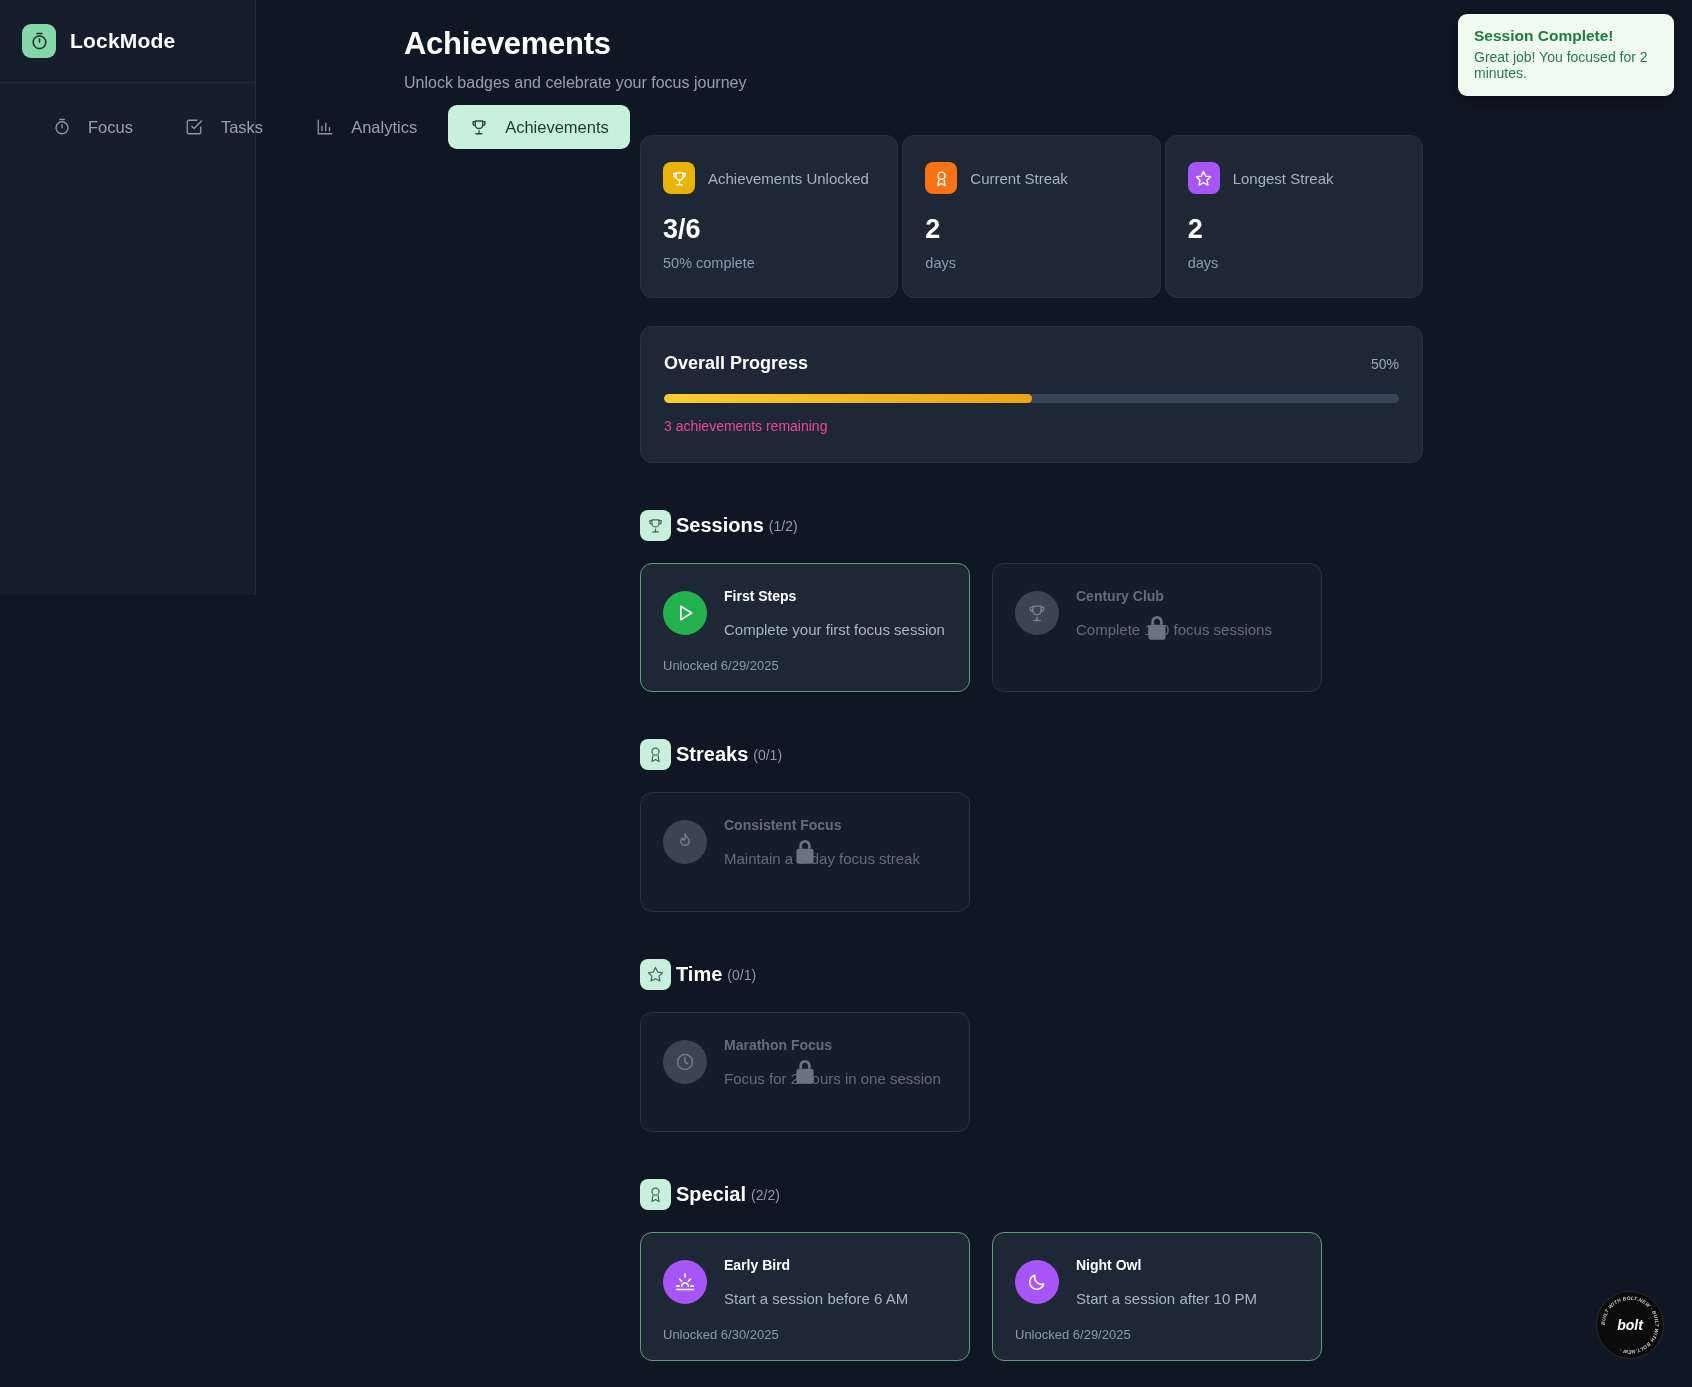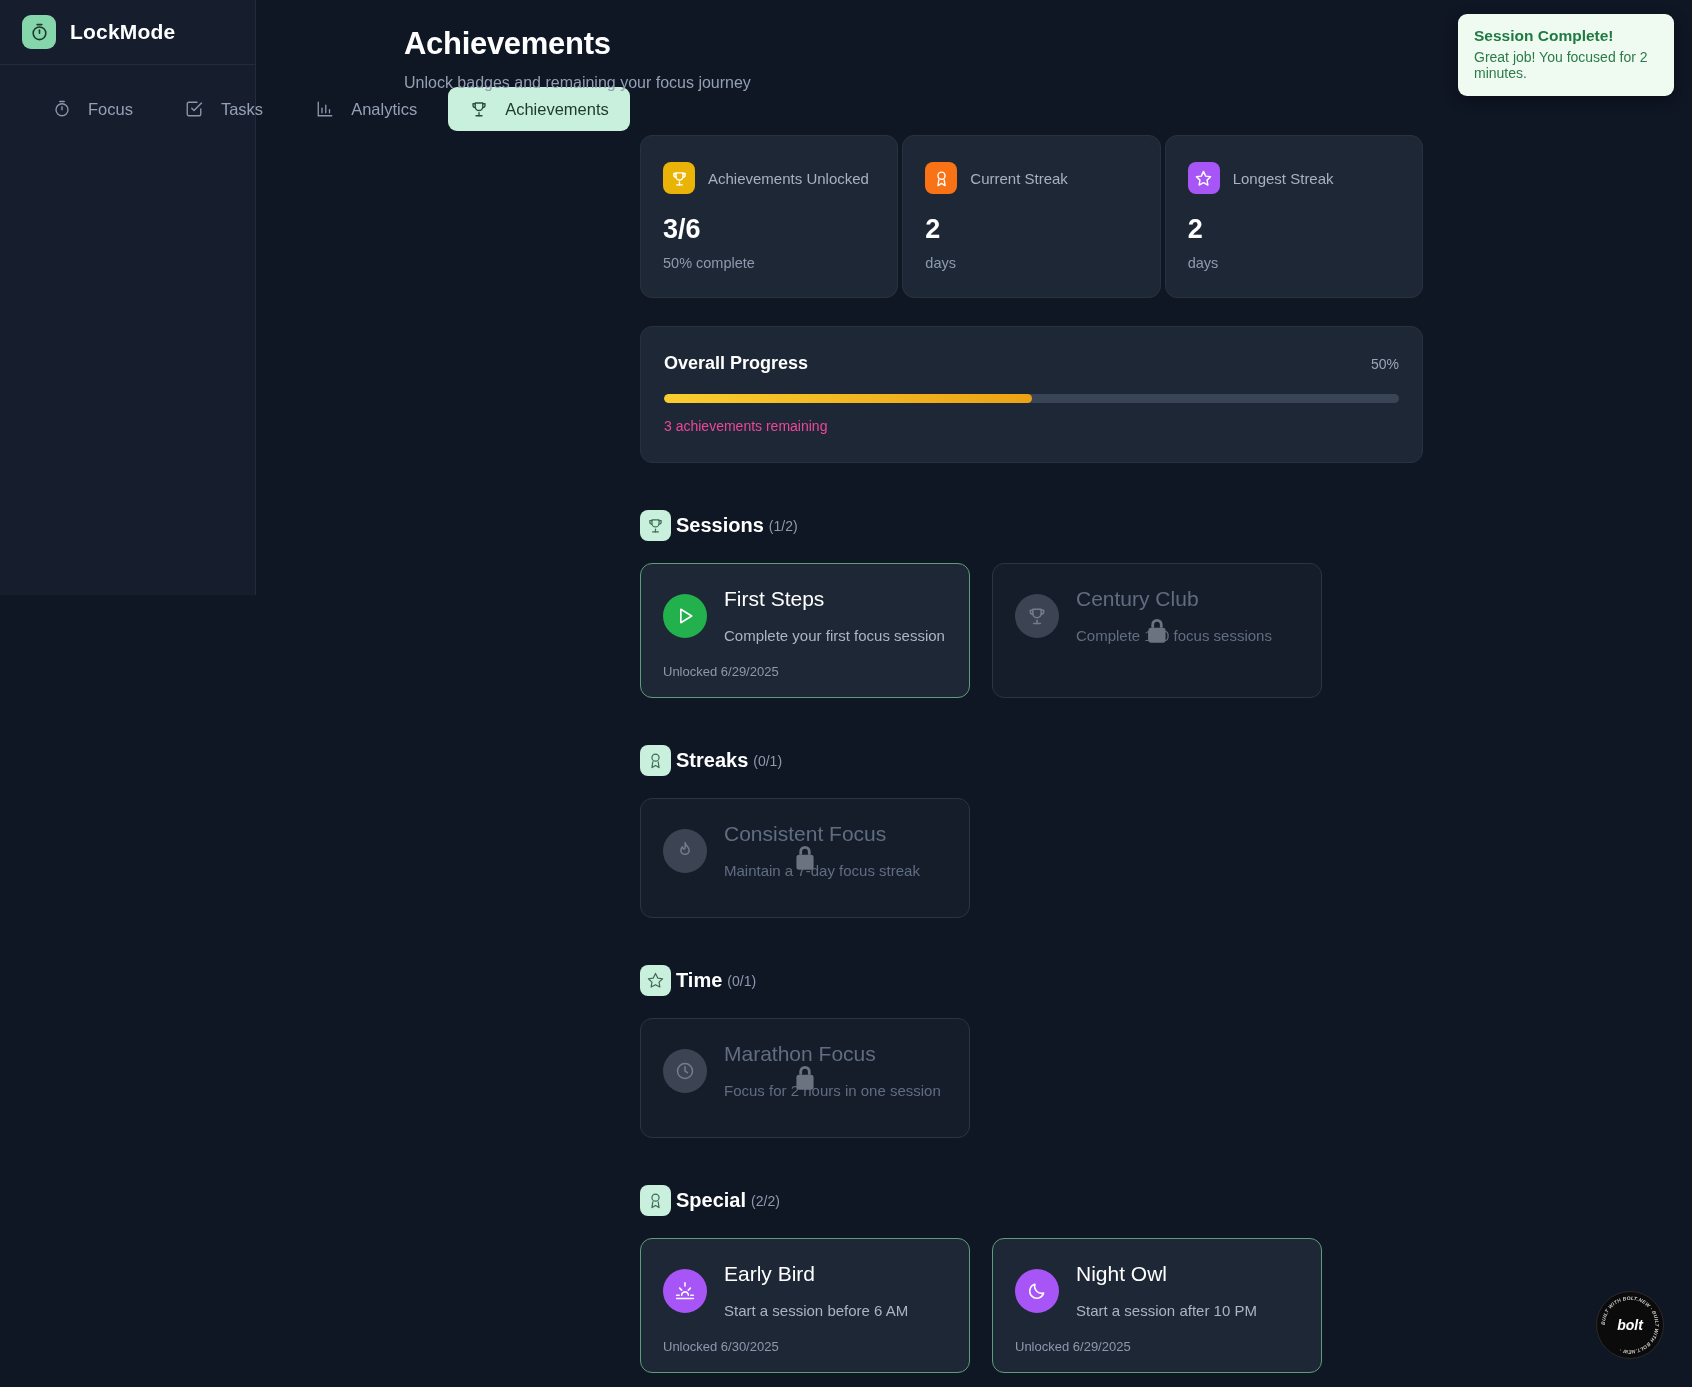--- a/index.html
+++ b/index.html
@@ -13,21 +13,21 @@
 
   
   .sidebar {
     width: 256px; height: 595px;
     background: #161e2e;
     border-right: 1px solid #232c3e;
     flex: 0 0 256px;
     display: flex; flex-direction: column;
   }
   .brand {
-    height: 65px;
+    height: 83px;
     display: flex; align-items: center; gap: 14px;
     padding: 0 22px;
     border-bottom: 1px solid #232c3e;
   }
   .brand-logo {
     width: 34px; height: 34px; border-radius: 9px;
     background: #86d6ac;
     display: flex; align-items: center; justify-content: center;
   }
   .brand-name { color: #ffffff; font-size: 21px; font-weight: bold; letter-spacing: .2px; }
@@ -133,21 +133,21 @@
   .ach-card.locked  { background: #151d2b; border: 1px solid #2a3444; }
   .ach-row { display: flex; align-items: center; gap: 17px; }
   .ach-icon {
     width: 44px; height: 44px; border-radius: 50%;
     display: flex; align-items: center; justify-content: center;
     flex: 0 0 44px;
   }
   .ach-icon.green  { background: #22b14c; }
   .ach-icon.purple { background: #a855f7; }
   .ach-icon.grey   { background: #5c6574; }
-  .ach-name { color: #fff; font-size: 21px; font-weight: normal; }
+  .ach-name { color: #fff; font-size: 14px; font-weight: bold; }
   .ach-desc { color: #a9b4c4; font-size: 15px; margin-top: 16px; }
   .ach-card.locked .ach-name,
   .ach-card.locked .ach-desc { color: #606d80; }
   .ach-card.locked .ach-icon.grey { opacity: .55; }
   .ach-date { color: #8c98ab; font-size: 13px; margin-top: 20px; }
   .lock-overlay {
     position: absolute; left: 50%; top: 50%;
     transform: translate(-50%, -50%);
     width: 26px; height: 30px;
     display: flex; align-items: center; justify-content: center;
@@ -235,21 +235,21 @@
 
   <main class="main">
 
     <div class="toast">
       <div class="toast-title">Session Complete!</div>
       <div class="toast-msg">Great job! You focused for 2 minutes.</div>
     </div>
 
     <div class="page-head">
       <h1 class="page-title">Achievements</h1>
-      <div class="page-sub">Unlock badges and remaining your focus journey</div>
+      <div class="page-sub">Unlock badges and celebrate your focus journey</div>
     </div>
 
     <section class="stats">
       <div class="stat-card">
         <div class="stat-top">
           <span class="stat-icon" style="background:#eab308">
             <svg width="17" height="17" viewBox="0 0 24 24" fill="none" stroke="#fff" stroke-width="2" stroke-linecap="round" stroke-linejoin="round">
               <path d="M8 21h8"></path>
                 <path d="M12 17v4"></path>
                 <path d="M7 4h10v5a5 5 0 0 1-10 0V4z"></path>

